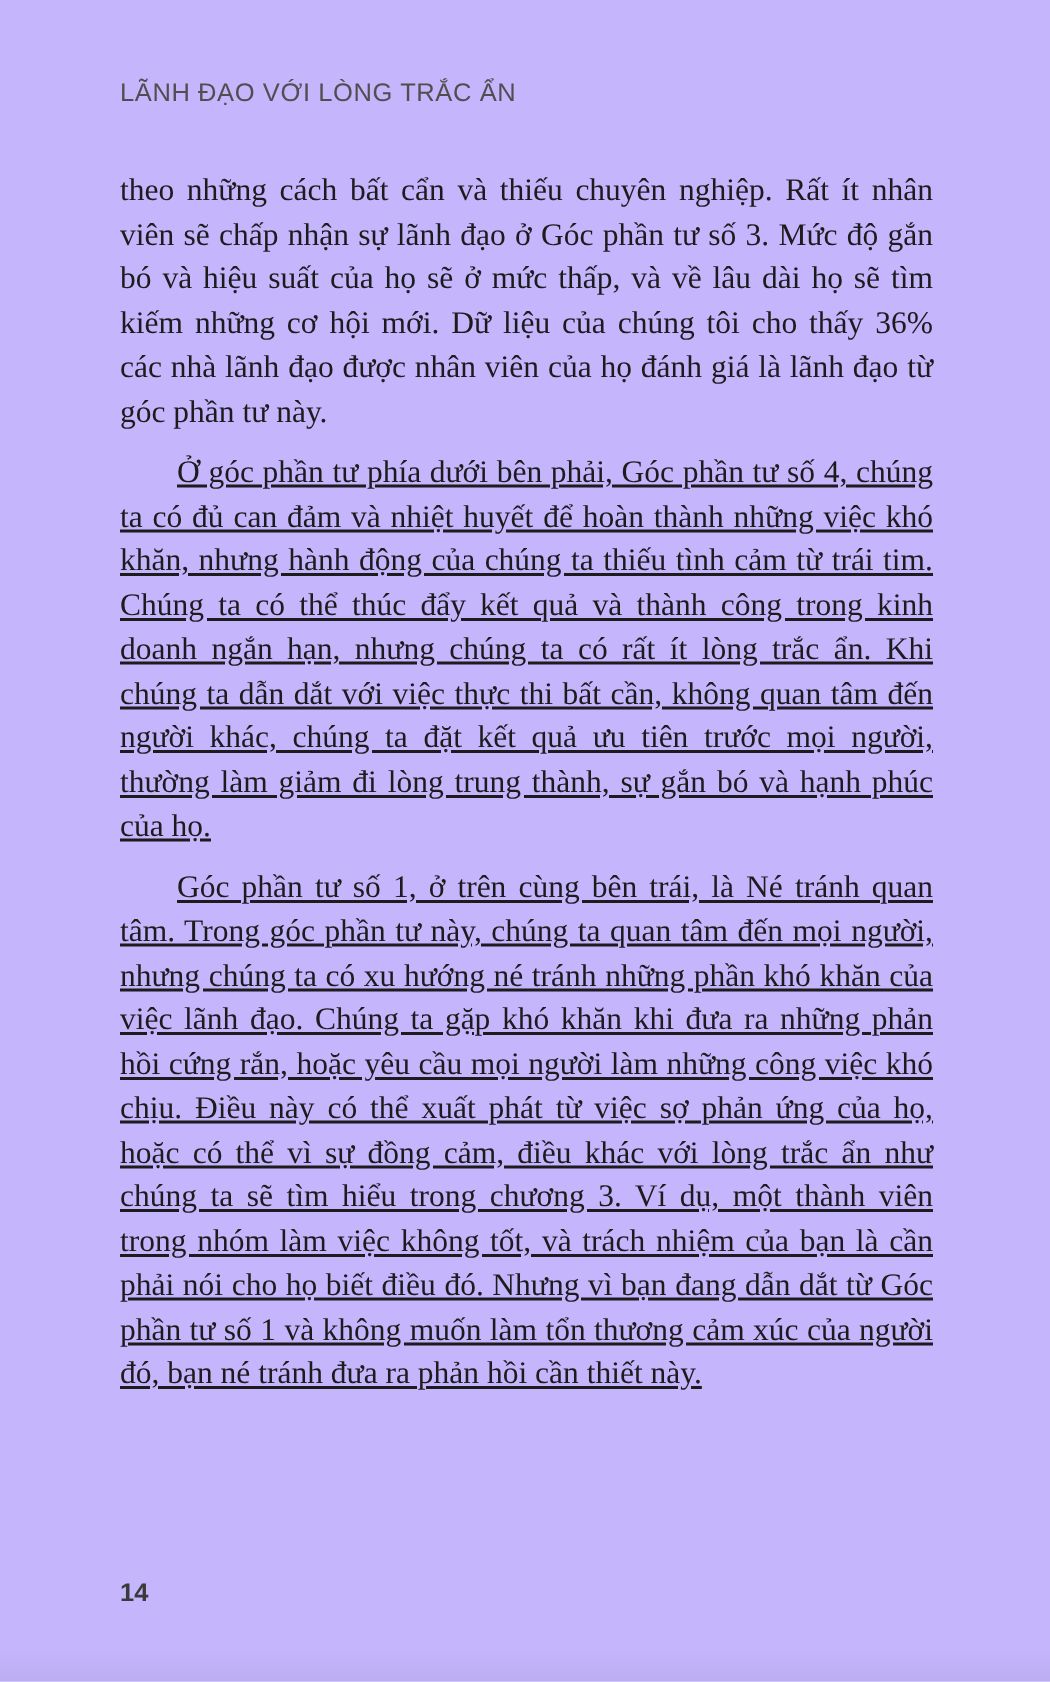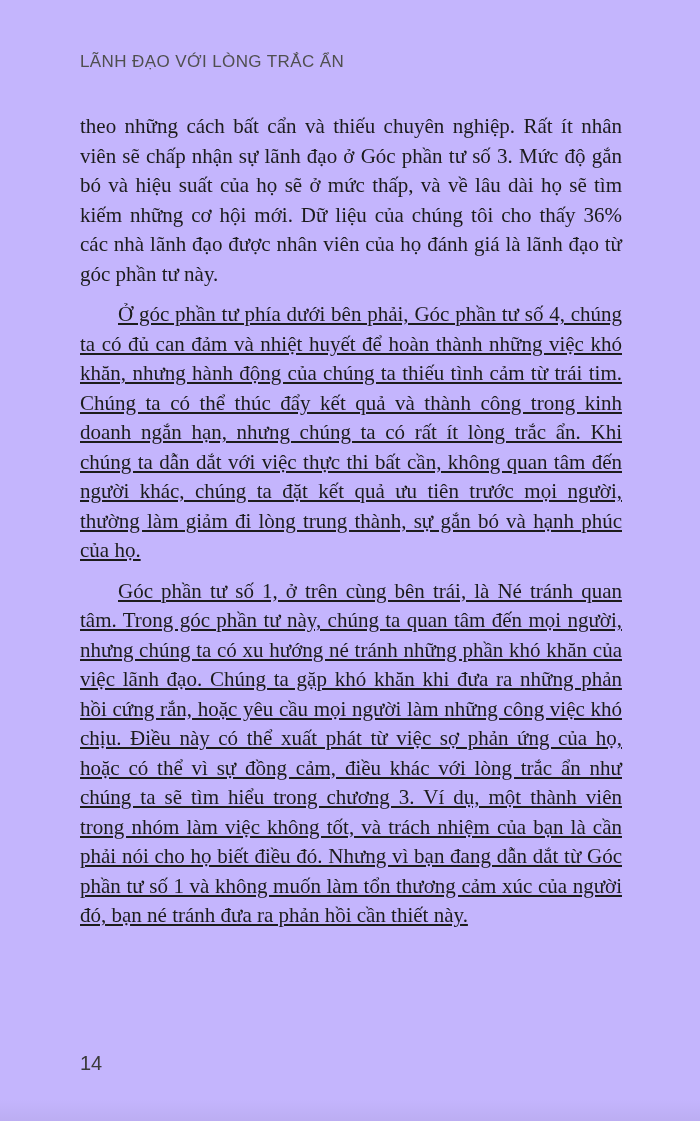--- a/index.html
+++ b/index.html
@@ -48,22 +48,23 @@
     }
     .para.indent {
       text-indent: 38px;
       text-decoration: underline;
     }
     .page-number {
       position: absolute;
       top: 1052px;
       left: 80px;
       font-family: "Liberation Sans", "DejaVu Sans", sans-serif;
-      font-size: 20px;
+      font-size: 17px;
       color: #3a3a3a;
+      font-weight: bold;
     }
     .page-bottom-shade {
       position: absolute;
       left: 0;
       right: 0;
       bottom: 0;
       height: 22px;
       background: linear-gradient(to bottom, rgba(0,0,0,0) 0%, rgba(0,0,0,0.045) 100%);
       pointer-events: none;
     }

